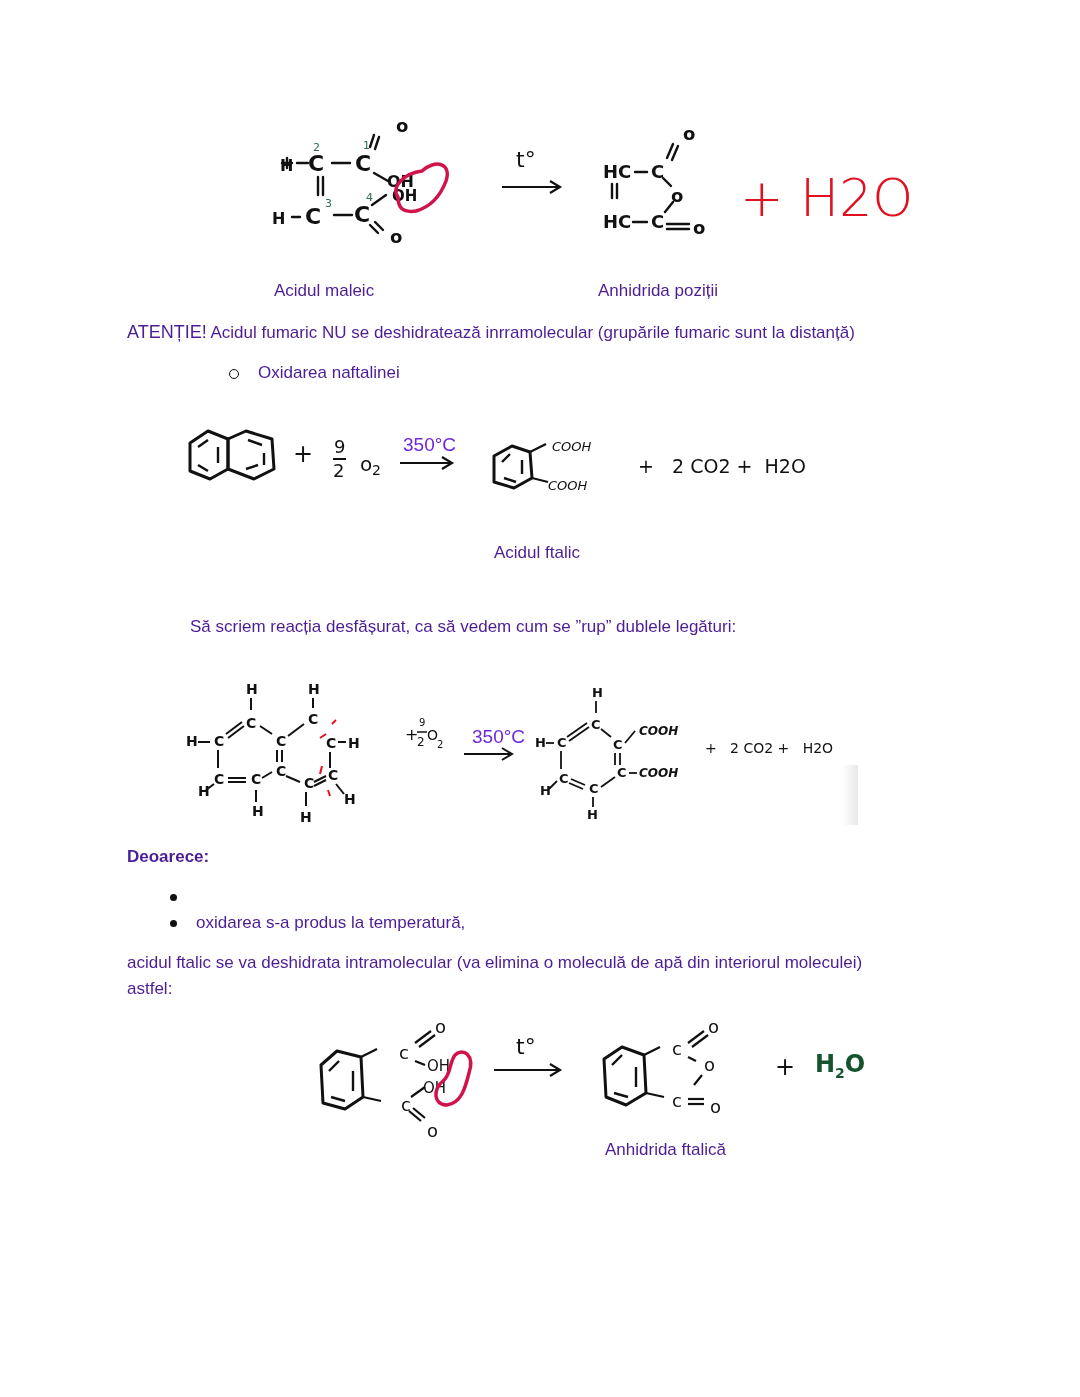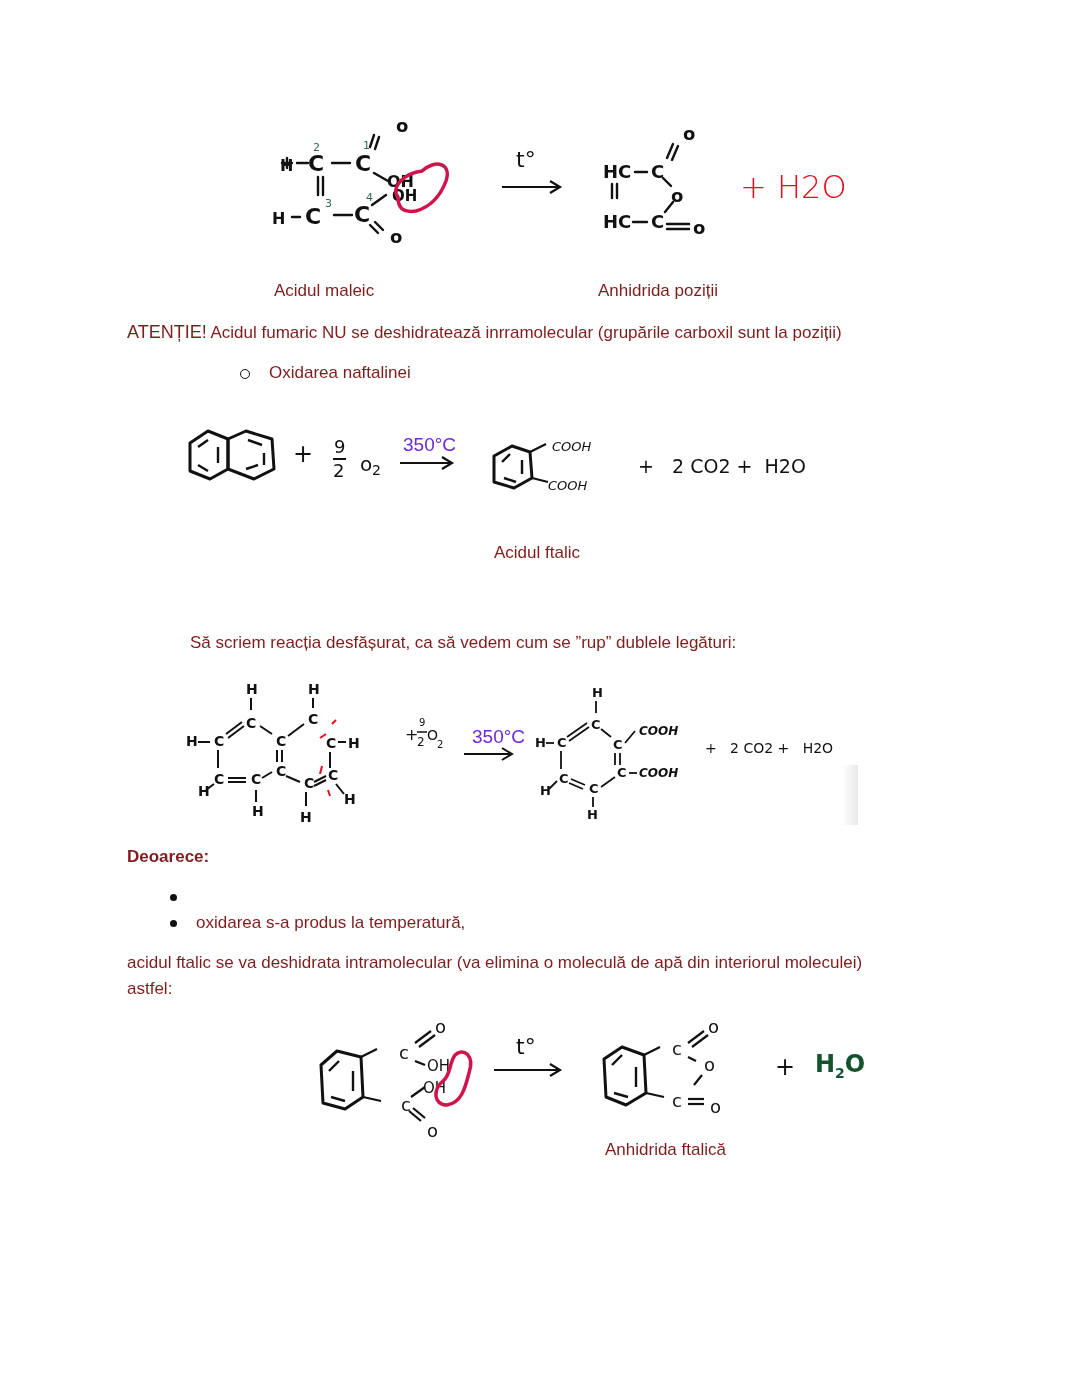--- a/index.html
+++ b/index.html
@@ -1,18 +1,18 @@
 <!DOCTYPE html>
 <html><head>
 <meta charset="utf-8">
 <style>
   html,body{margin:0;padding:0;background:#ffffff;}
   body{width:1080px;height:1397px;position:relative;overflow:hidden;font-family:"Liberation Sans",sans-serif;color:#111;}
   .abs{position:absolute;}
-  .txt{font-size:17px;line-height:22px;white-space:nowrap;color:#7f1d1d;}
+  .txt{font-size:17px;line-height:22px;white-space:nowrap;color:#4c1d95;}
   .red-bold{color:#6d28d9;font-weight:normal;}
   .hand{font-family:"DejaVu Sans",sans-serif;color:#111;}
   svg{position:absolute;overflow:visible;}
   svg text{font-family:"DejaVu Sans",sans-serif;}
   .bullet-dot{display:inline-block;width:7px;height:7px;border-radius:50%;background:#111;}
   .bullet-circle{display:inline-block;width:8px;height:8px;border-radius:50%;border:1.3px solid #111;}
 </style>
 </head>
 <body>
 
@@ -84,31 +84,31 @@
       <text x="8" y="58">HC</text>
       <text x="56" y="58">C</text>
       <text x="8" y="108">HC</text>
       <text x="56" y="108">C</text>
       <text x="88" y="20">o</text>
       <text x="76" y="82">o</text>
       <text x="98" y="114">o</text>
     </g>
   </svg>
 
-  <div class="abs" style="left:740px;top:168px;font-size:32px;color:#e0101f;font-family:'DejaVu Sans',sans-serif;font-weight:300;">+ H2O</div>
+  <div class="abs" style="left:740px;top:168px;font-size:52px;color:#e0101f;font-family:'DejaVu Sans',sans-serif;font-weight:300;">+ H2O</div>
 
   <div class="abs txt" style="left:274px;top:280px;">Acidul maleic</div>
   <div class="abs txt" style="left:598px;top:280px;">Anhidrida poziții</div>
 </div>
 
 <div class="abs txt" style="left:127px;top:321px;">
-  <span style="font-size:18px;">ATENȚIE!</span><span> Acidul fumaric NU se deshidratează inrramolecular (grupările carboxil sunt la poziții)</span>
-</div>
-
-<div class="abs txt" style="left:240px;top:362px;text-align:right;">
+  <span style="font-size:18px;">ATENȚIE!</span><span> Acidul fumaric NU se deshidratează inrramolecular (grupările fumaric sunt la distanță)</span>
+</div>
+
+<div class="abs txt" style="left:229px;top:362px;text-align:right;">
   <span class="bullet-circle" style="margin-right:19px;vertical-align:middle;"></span><span>Oxidarea naftalinei</span>
 </div>
 
 <div>
   <svg style="left:182px;top:425px;" width="100" height="60">
     <g stroke="#111" stroke-width="3" fill="none" stroke-linejoin="round">
       <polygon points="8,18 26,6 46,14 46,44 28,54 8,46"></polygon>
       <polygon points="46,14 64,6 90,14 92,44 72,54 46,44"></polygon>
       <line x1="16" y1="22" x2="26" y2="15" stroke-width="2.4"></line>
       <line x1="36" y1="22" x2="36" y2="38" stroke-width="2.4"></line>
@@ -140,21 +140,21 @@
       <line x1="42" y1="14" x2="58" y2="6" stroke-width="2.2"></line>
       <line x1="44" y1="40" x2="60" y2="44" stroke-width="2.2"></line>
     </g>
     <text x="64" y="13" font-size="13" fill="#111" font-style="italic">COOH</text>
     <text x="60" y="52" font-size="13" fill="#111" font-style="italic">COOH</text>
   </svg>
   <div class="abs hand" style="left:638px;top:455px;font-size:19px;white-space:pre;">+   2 CO2 +  H2O</div>
   <div class="abs txt" style="left:494px;top:542px;">Acidul ftalic</div>
 </div>
 
-<div class="abs txt" style="left:190px;top:616px;margin-top:16px;">Să scriem reacția desfășurat, ca să vedem cum se ”rup” dublele legături:</div>
+<div class="abs txt" style="left:190px;top:616px;">Să scriem reacția desfășurat, ca să vedem cum se ”rup” dublele legături:</div>
 
 <div>
   <svg style="left:180px;top:680px;" width="200" height="145">
     <g fill="#111" font-size="14" font-weight="bold">
       <text x="66" y="14">H</text>
         <text x="128" y="14">H</text>
       <text x="66" y="48">C</text>
         <text x="128" y="44">C</text>
       <text x="6" y="66">H</text>
         <text x="34" y="66">C</text>

